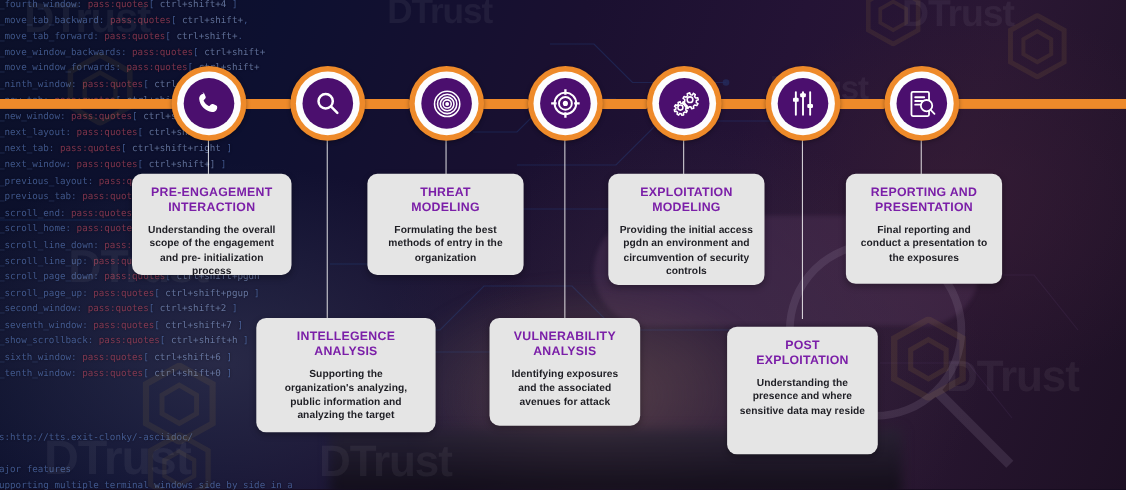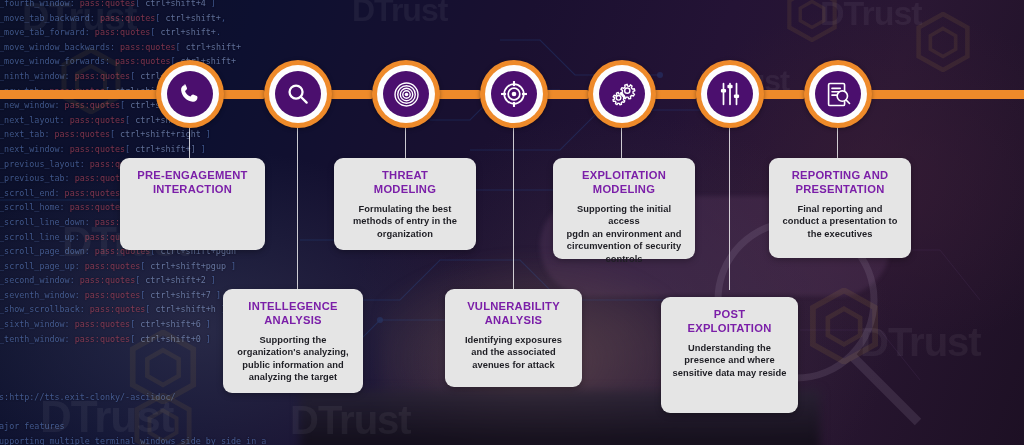--- a/index.html
+++ b/index.html
@@ -296,23 +296,28 @@
         </svg>
       </div>
     </div>
   </div>
 
   <div class="card" style="left:120px;top:158px;width:145px;height:92px;">
     <div class="card-title">
       <div>PRE-ENGAGEMENT</div>
       <div>INTERACTION</div>
     </div>
-  </div>
-
-  <div class="card" style="left:223px;top:289px;width:140px;height:104px;text-align:center;">
+    <div class="card-body">
+      <div>Understanding the overall</div>
+      <div>scope of the engagement</div>
+      <div>and pre- initialization process</div>
+    </div>
+  </div>
+
+  <div class="card" style="left:233px;top:289px;width:163px;height:104px;text-align:center;">
     <div class="card-title">
       <div>INTELLEGENCE</div>
       <div>ANALYSIS</div>
     </div>
     <div class="card-body">
       <div>Supporting the</div>
       <div>organization's analyzing,</div>
       <div>public information and</div>
       <div>analyzing the target</div>
     </div>
@@ -341,21 +346,21 @@
       <div>organization</div>
     </div>
   </div>
 
   <div class="card" style="left:553px;top:158px;width:142px;height:101px;">
     <div class="card-title">
       <div>EXPLOITATION</div>
       <div>MODELING</div>
     </div>
     <div class="card-body">
-      <div>Supporting the initial access</div>
+      <div>Providing the initial access</div>
       <div>pgdn an environment and</div>
       <div>circumvention of security</div>
       <div>controls</div>
     </div>
   </div>
 
   <div class="card" style="left:661px;top:297px;width:137px;height:116px;">
     <div class="card-title">
       <div>POST</div>
       <div>EXPLOITATION</div>
@@ -368,17 +373,17 @@
   </div>
 
   <div class="card" style="left:769px;top:158px;width:142px;height:100px;">
     <div class="card-title">
       <div>REPORTING AND</div>
       <div>PRESENTATION</div>
     </div>
     <div class="card-body">
       <div>Final reporting and</div>
       <div>conduct a presentation to</div>
-      <div>the executives</div>
+      <div>the exposures</div>
     </div>
   </div>
 
 </div>
 
 </body></html>

